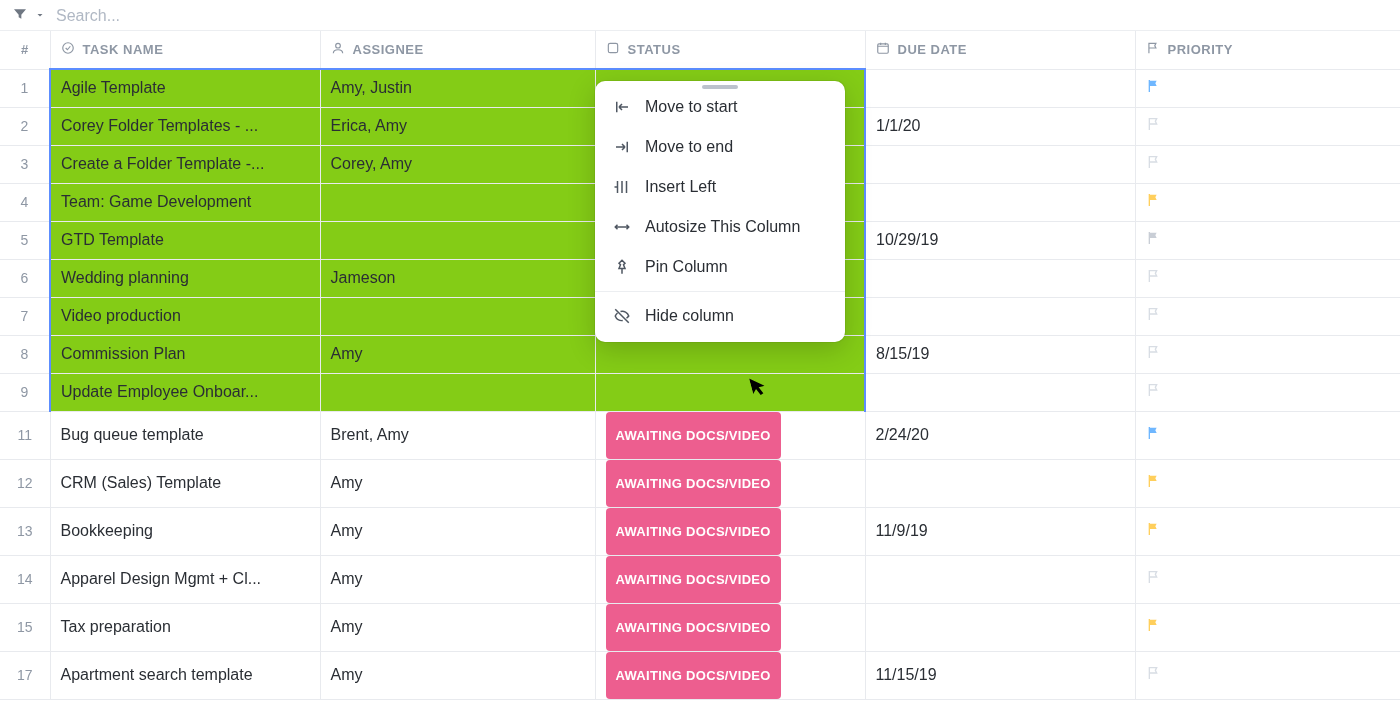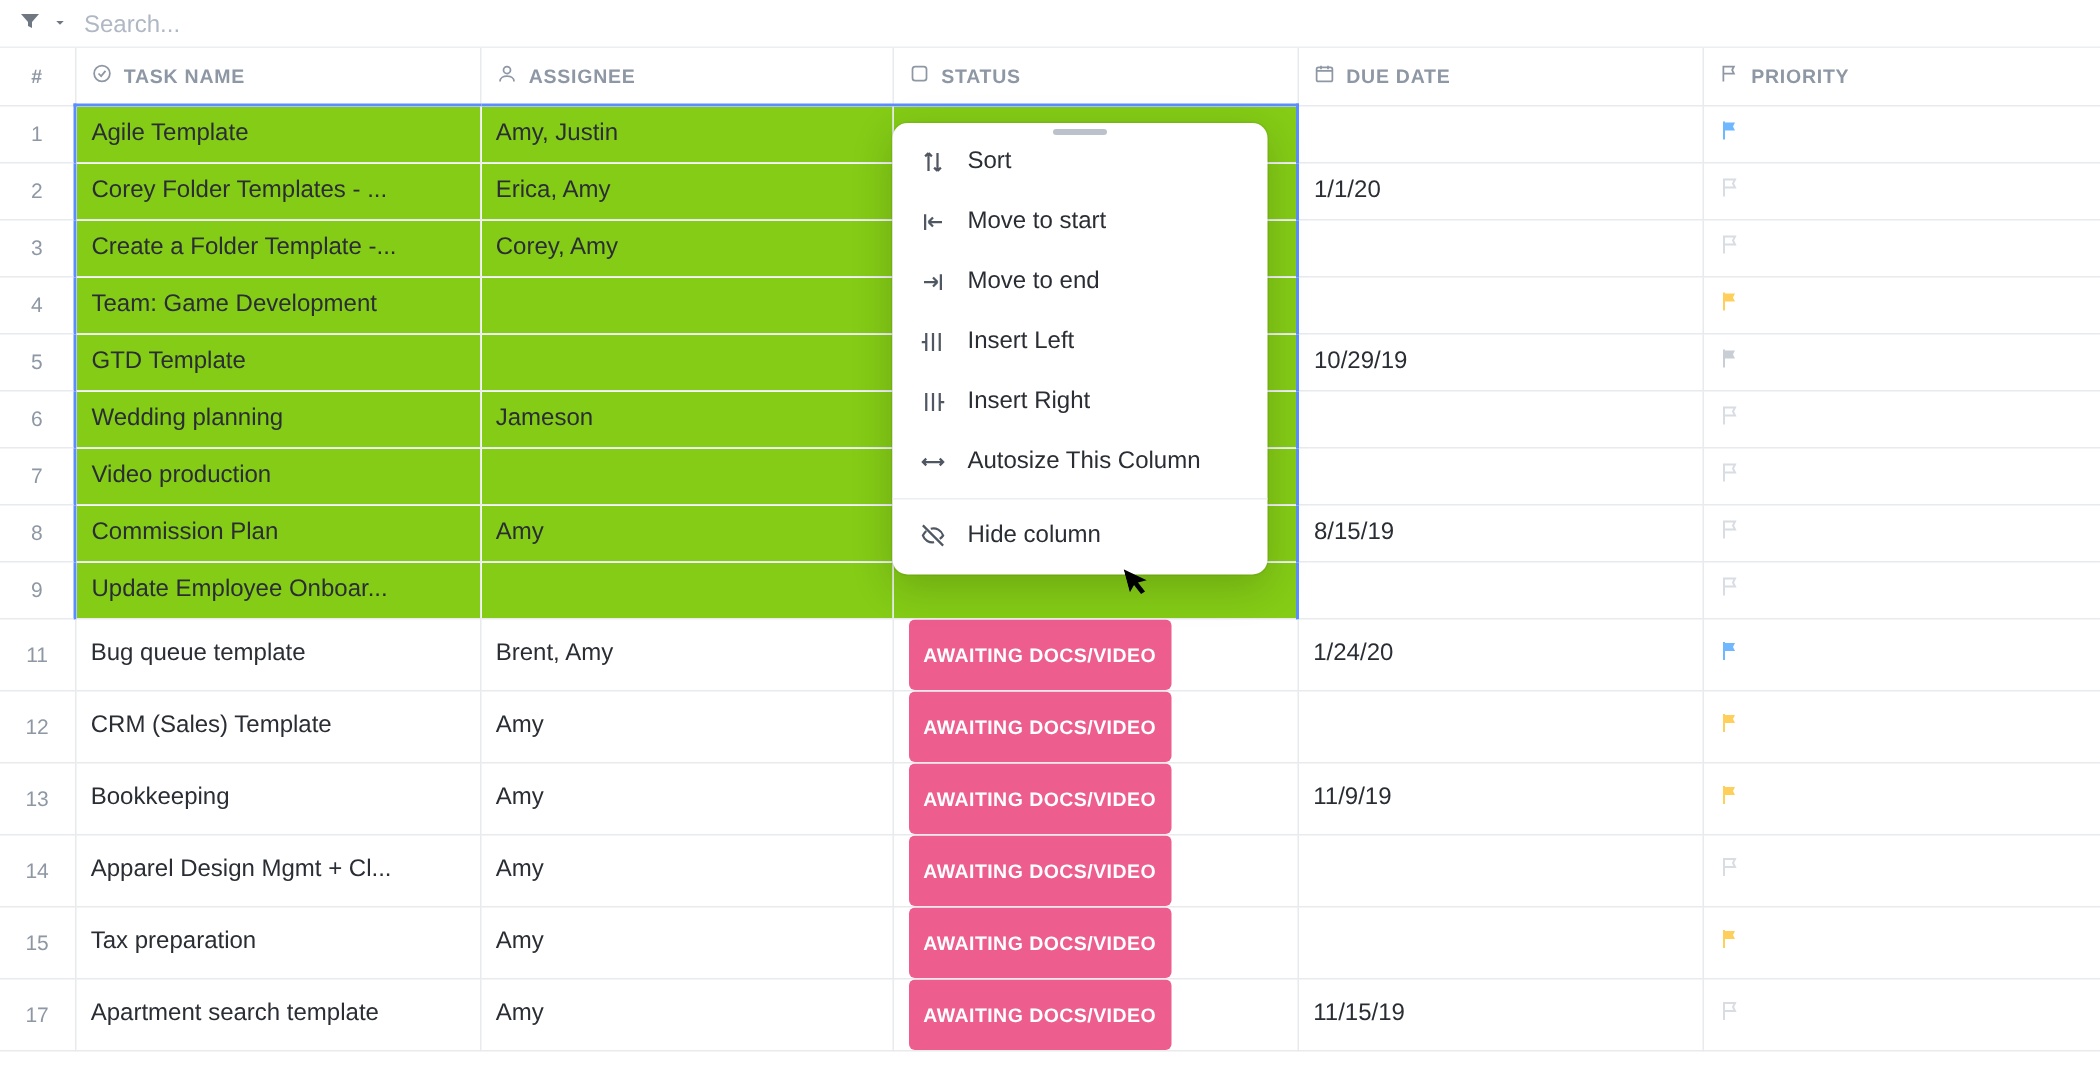--- a/index.html
+++ b/index.html
@@ -339,21 +339,21 @@
               <svg viewBox="0 0 24 24" width="16" height="16" fill="none" stroke="#d8dde4" stroke-width="2">
                 <path d="M5 3v18M5 4h11l-2 4 2 4H5"></path>
               </svg>
             </span></td>
         </tr>
         <tr>
           <td class="num">11</td>
           <td class="task">Bug queue template</td>
           <td class="assignee">Brent, Amy</td>
           <td class="status"><span class="status-pill">AWAITING DOCS/VIDEO</span></td>
-          <td>1/24/20</td>
+          <td>2/24/20</td>
           <td><span class="flag">
               <svg viewBox="0 0 24 24" width="16" height="16">
                 <path d="M5 3v18" stroke="#6fb7ff" stroke-width="2"></path>
                 <path d="M5 4h11l-2 4 2 4H5z" fill="#6fb7ff"></path>
               </svg>
             </span></td>
         </tr>
         <tr>
           <td class="num">12</td>
           <td class="task">CRM (Sales) Template</td>
@@ -417,28 +417,20 @@
               </svg>
             </span></td>
         </tr>
       </tbody>
 </table>
 
 <div class="context-menu">
   <div class="menu-item">
     <span class="mi-icon">
           <svg viewBox="0 0 24 24" width="18" height="18" fill="none" stroke="currentColor" stroke-width="2">
-            <path d="M8 4v16m0-16L5 7m3-3l3 3M16 20V4m0 16l3-3m-3 3l-3-3"></path>
-          </svg>
-        </span>
-    <span>Sort</span>
-  </div>
-  <div class="menu-item">
-    <span class="mi-icon">
-          <svg viewBox="0 0 24 24" width="18" height="18" fill="none" stroke="currentColor" stroke-width="2">
             <path d="M5 5v14M20 12H8m0 0l4-4m-4 4l4 4"></path>
           </svg>
         </span>
     <span>Move to start</span>
   </div>
   <div class="menu-item">
     <span class="mi-icon">
           <svg viewBox="0 0 24 24" width="18" height="18" fill="none" stroke="currentColor" stroke-width="2">
             <path d="M19 5v14M4 12h12m0 0l-4-4m4 4l-4 4"></path>
           </svg>
@@ -449,32 +441,32 @@
     <span class="mi-icon">
           <svg viewBox="0 0 24 24" width="18" height="18" fill="none" stroke="currentColor" stroke-width="2">
             <path d="M6 4v16M12 4v16M18 4v16M6 12H2"></path>
           </svg>
         </span>
     <span>Insert Left</span>
   </div>
   <div class="menu-item">
     <span class="mi-icon">
           <svg viewBox="0 0 24 24" width="18" height="18" fill="none" stroke="currentColor" stroke-width="2">
-            <path d="M6 4v16M12 4v16M18 4v16M18 12h4"></path>
-          </svg>
-        </span>
-    <span>Insert Right</span>
-  </div>
-  <div class="menu-item">
-    <span class="mi-icon">
-          <svg viewBox="0 0 24 24" width="18" height="18" fill="none" stroke="currentColor" stroke-width="2">
             <path d="M3 12h18M6 9l-3 3 3 3M18 9l3 3-3 3"></path>
           </svg>
         </span>
     <span>Autosize This Column</span>
+  </div>
+  <div class="menu-item">
+    <span class="mi-icon">
+          <svg viewBox="0 0 24 24" width="18" height="18" fill="none" stroke="currentColor" stroke-width="2">
+            <path d="M12 3l4 4-2 2 2 5H8l2-5-2-2zM12 14v7"></path>
+          </svg>
+        </span>
+    <span>Pin Column</span>
   </div>
   <div class="menu-sep"></div>
   <div class="menu-item">
     <span class="mi-icon">
           <svg viewBox="0 0 24 24" width="18" height="18" fill="none" stroke="currentColor" stroke-width="2">
             <path d="M3 3l18 18M10 6a9 9 0 0 1 11 6 13 13 0 0 1-3 3M6 8a13 13 0 0 0-3 4 9 9 0 0 0 10 6"></path>
           </svg>
         </span>
     <span>Hide column</span>
   </div>

